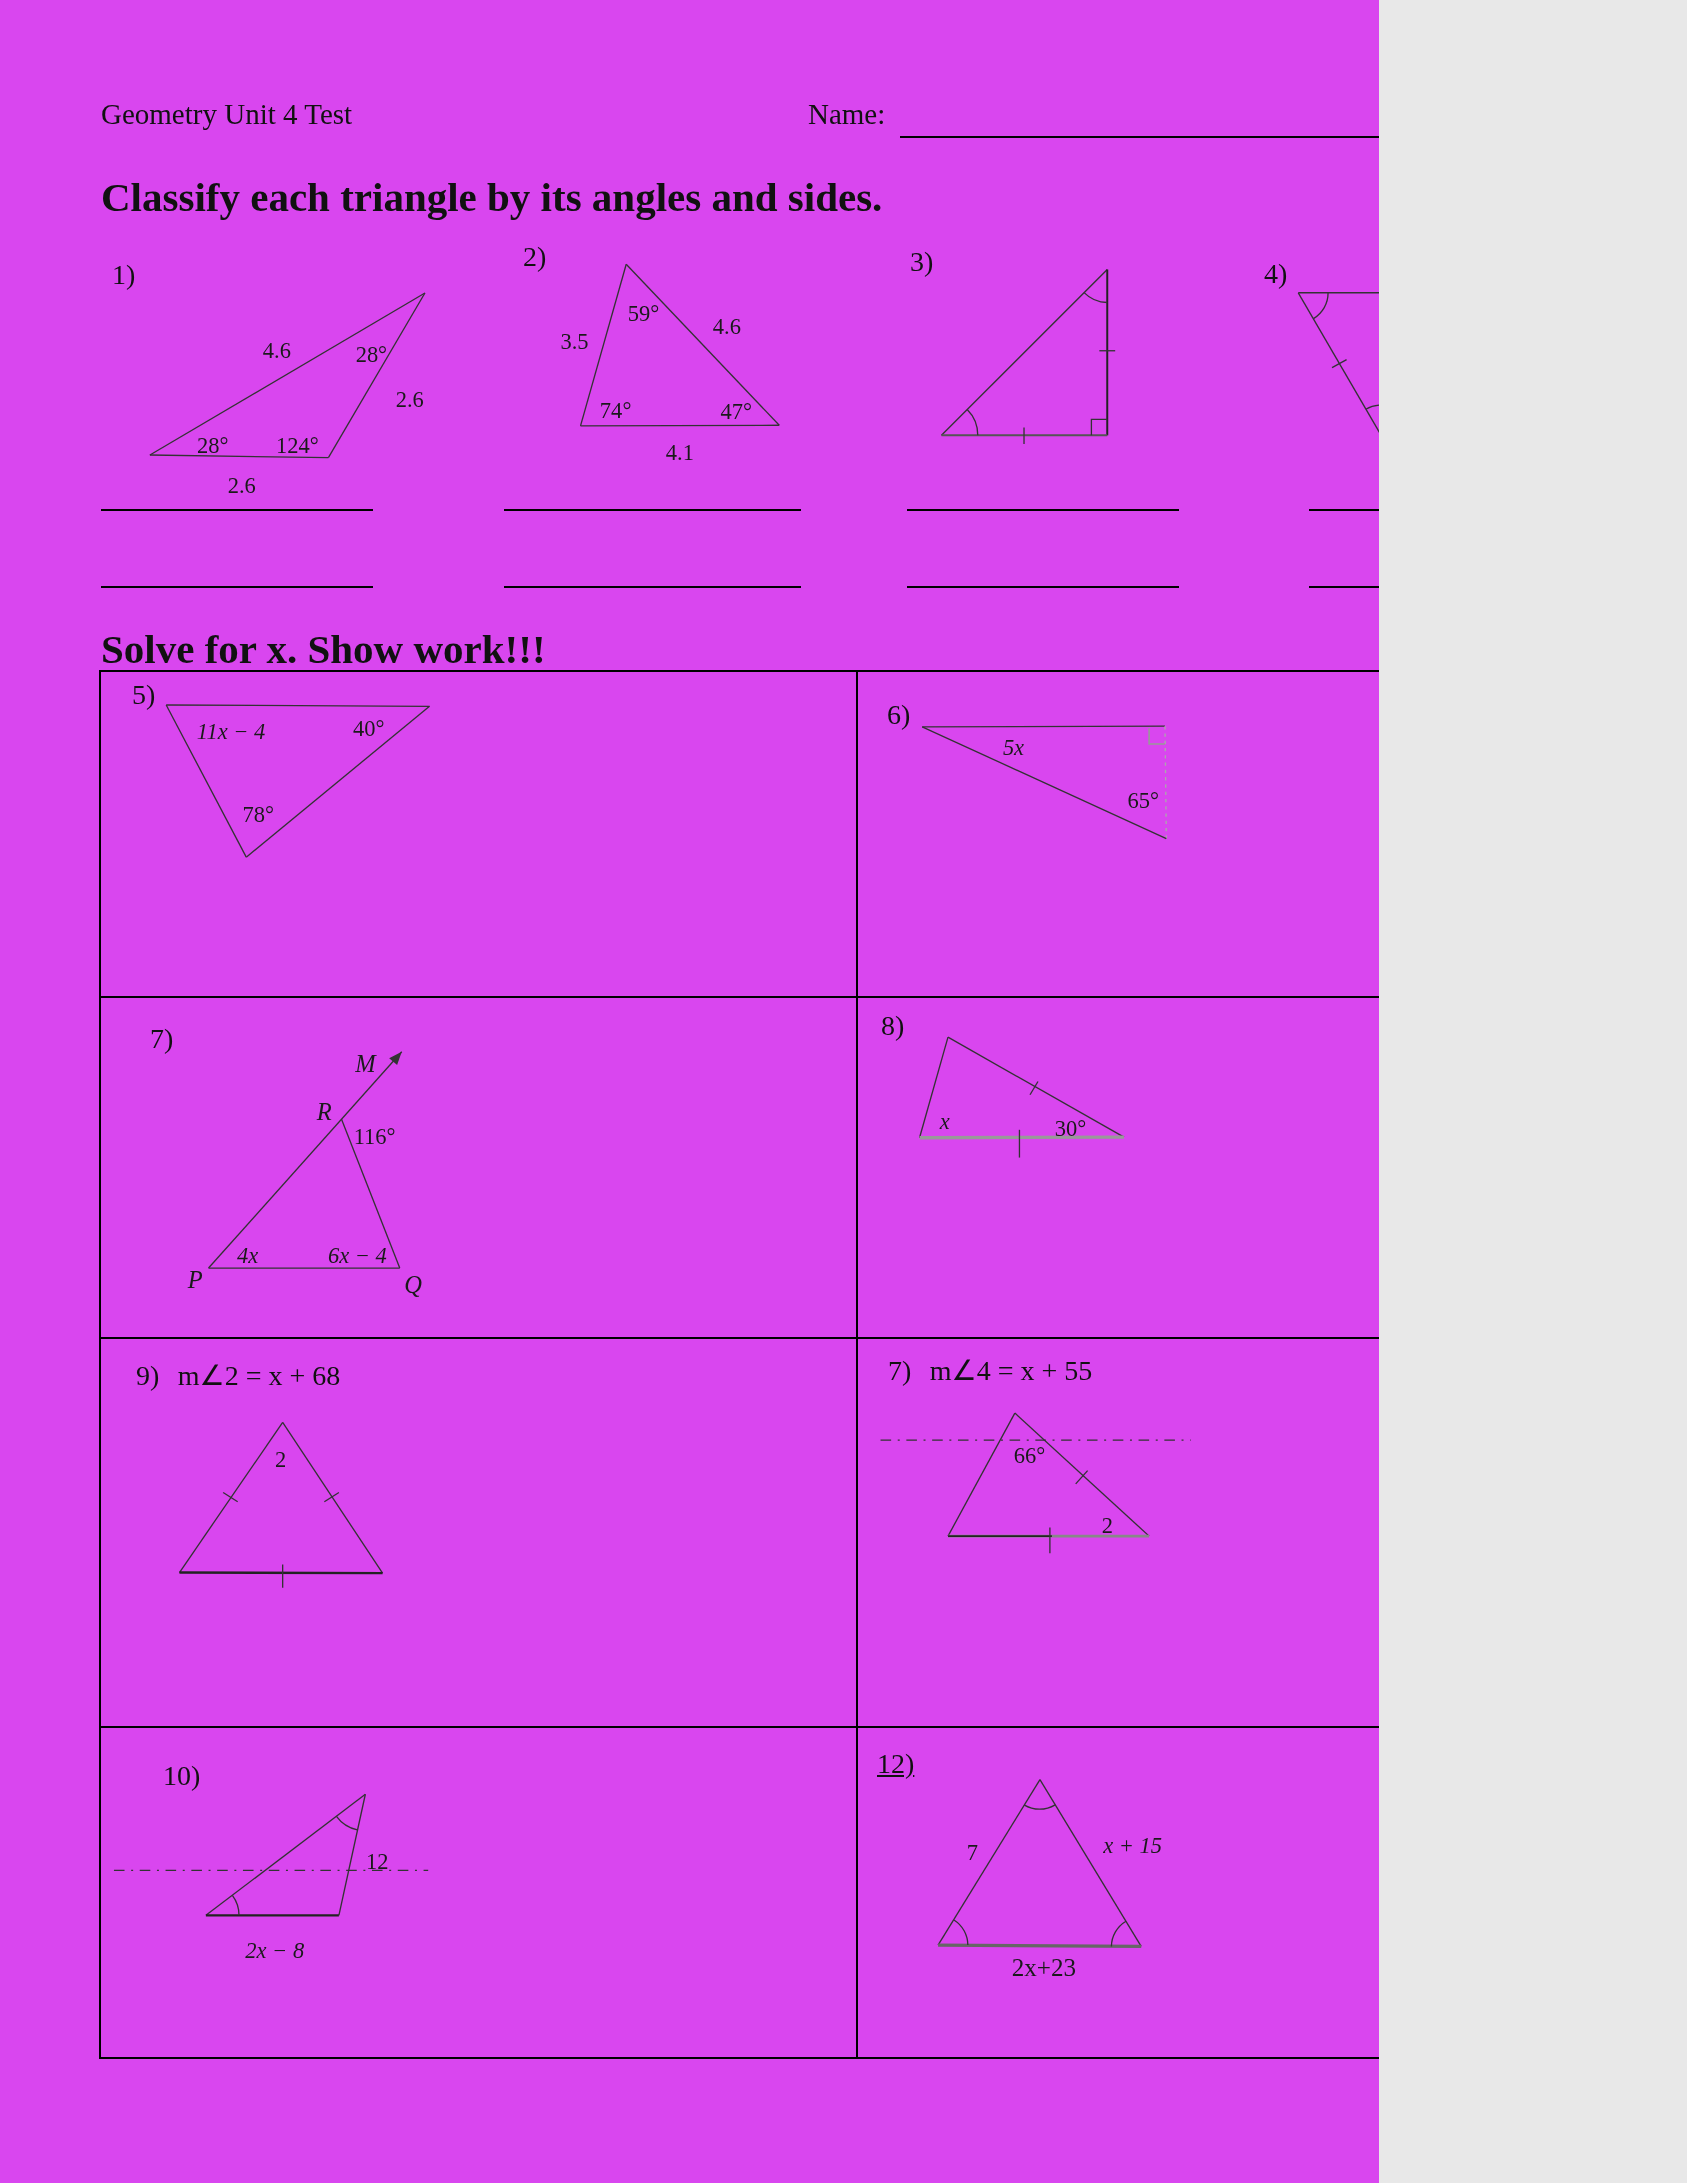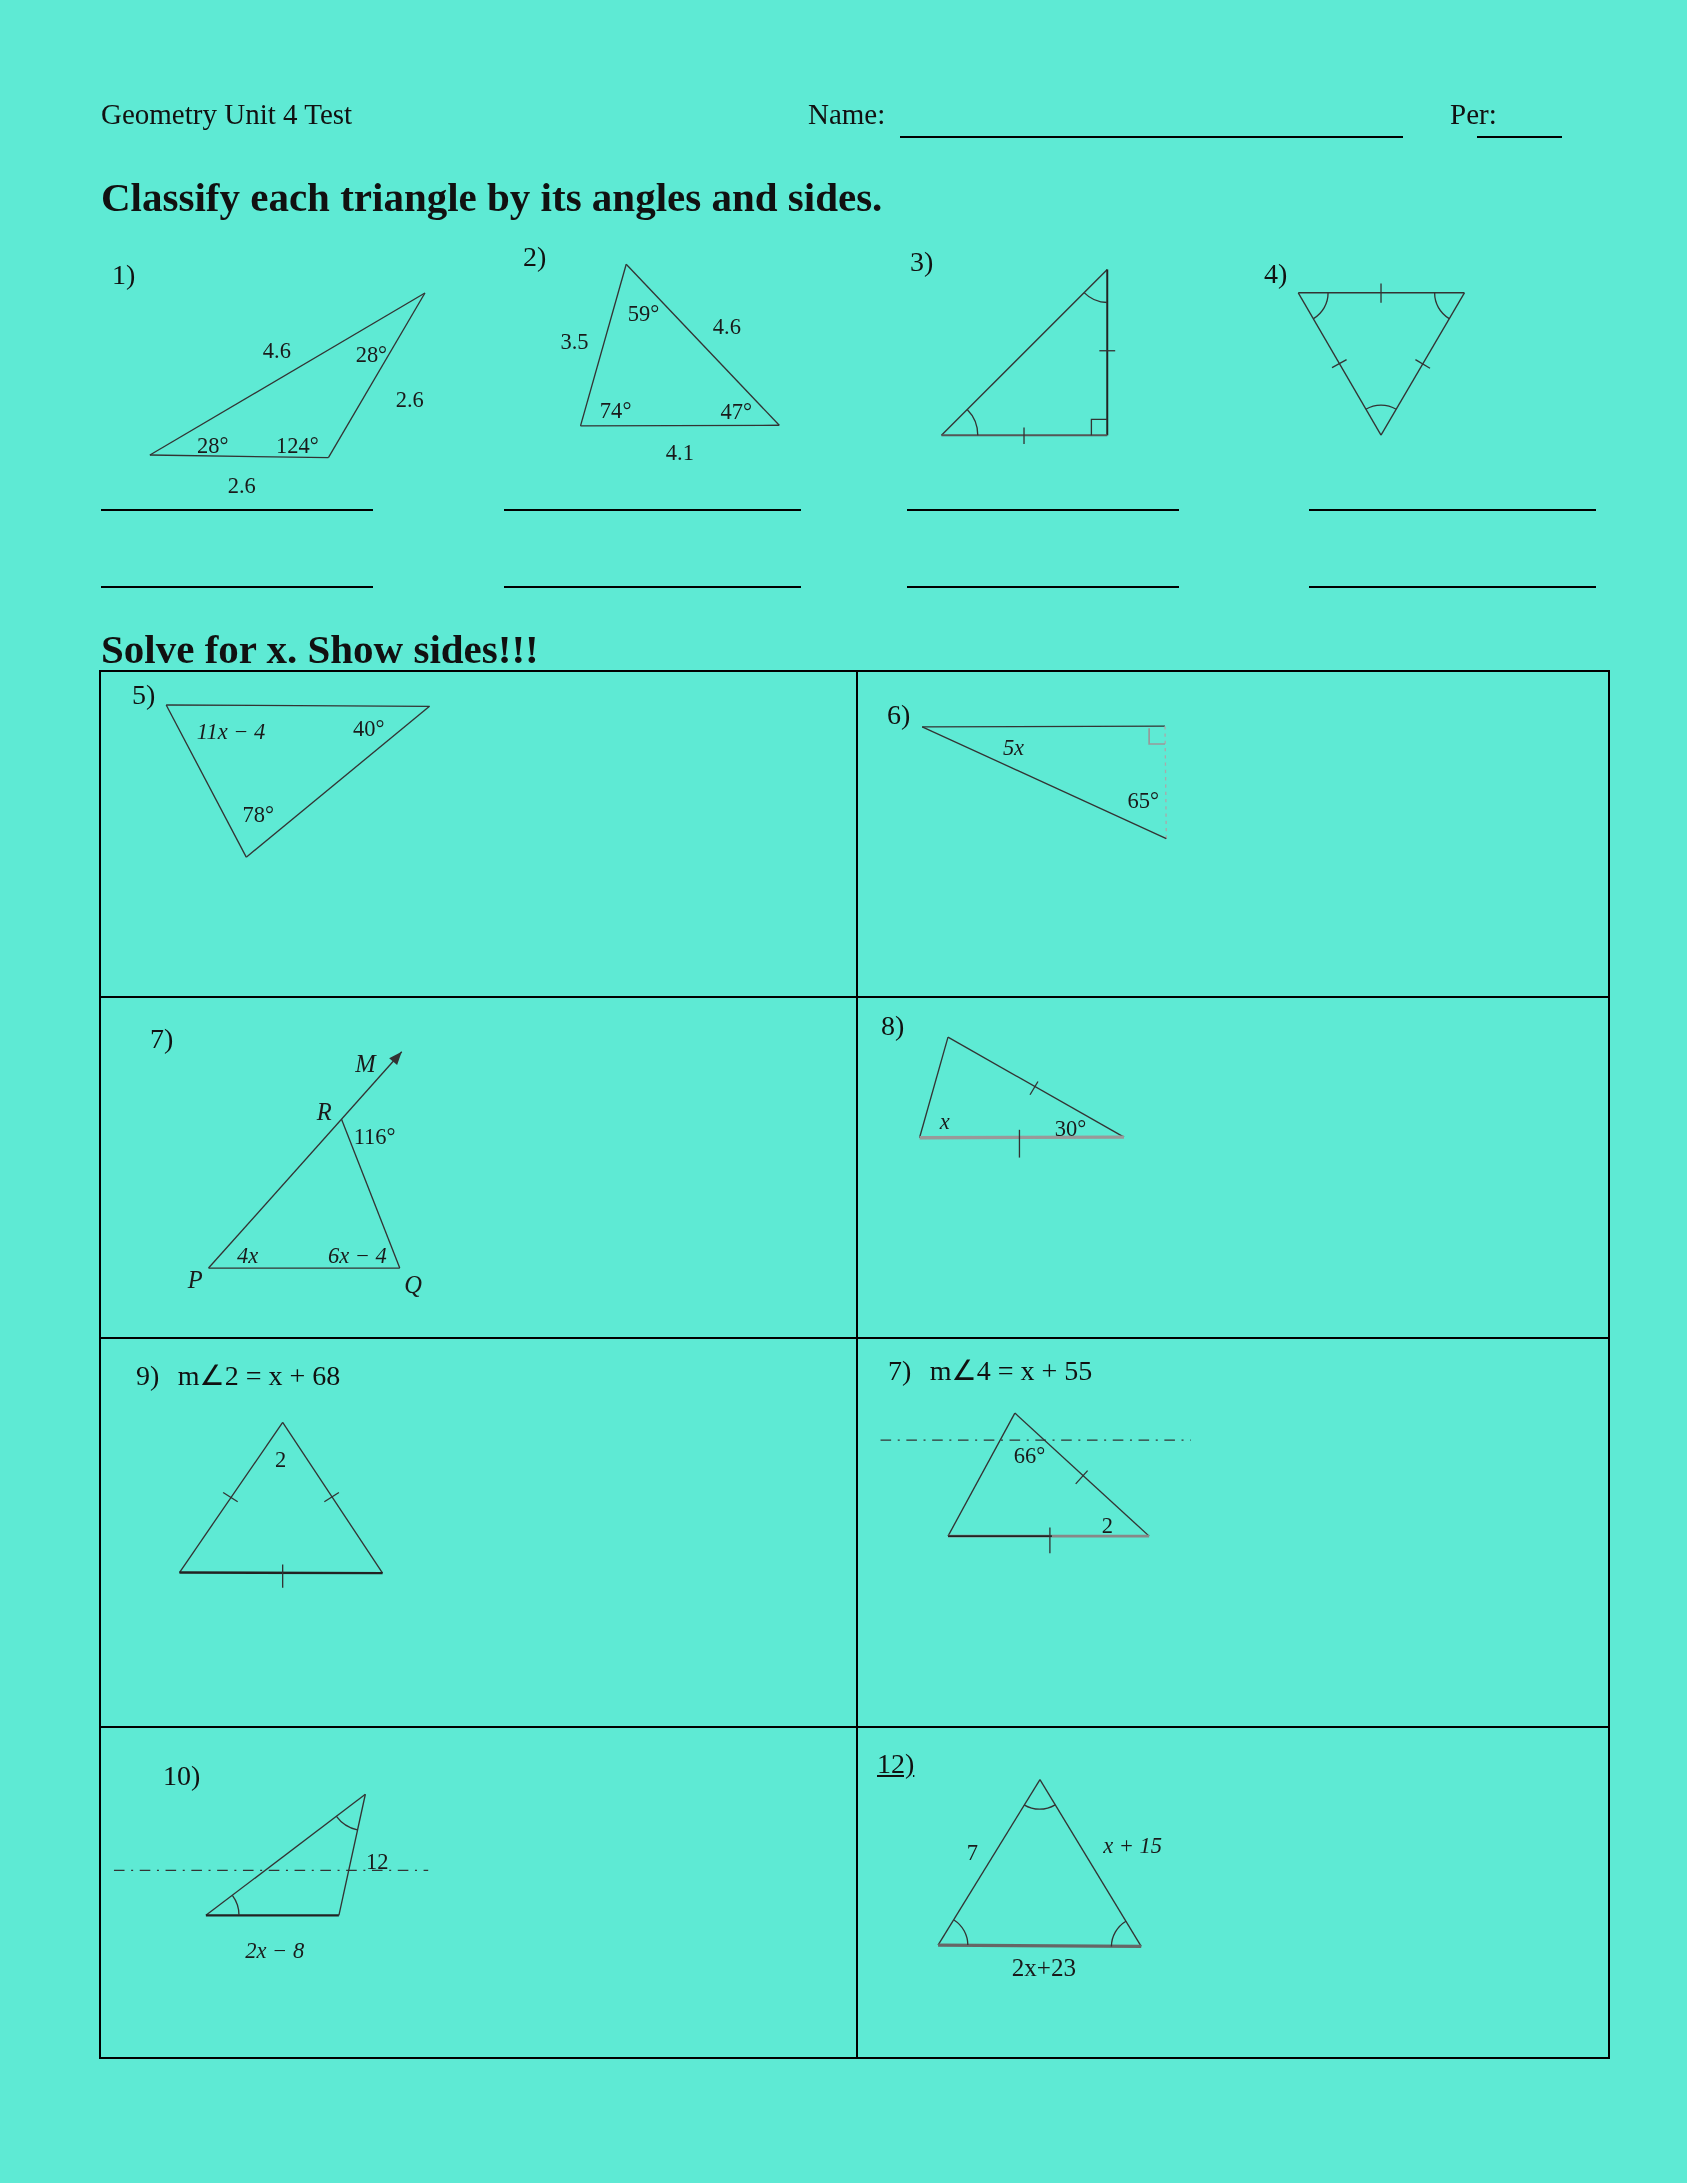--- a/index.html
+++ b/index.html
@@ -1,17 +1,17 @@
 <!DOCTYPE html>
 <html style="font-size:10.6px"><head>
 <meta charset="utf-8">
 <style>
   html,body { margin:0; padding:0; background:#e8e8e8; }
   .page {
-    position:relative; width:1687px; height:2183px; background:#5eead4;
+    position:relative; width:1379px; height:2183px; background:#d946ef;
     font-family:"Liberation Serif", serif; color:#111; overflow:hidden;
   }
   .title { position:absolute; font-size:29px; }
   .heading { position:absolute; font-size:41px; font-weight:bold; }
   .plabel { position:absolute; font-size:28px; }
   .eqline { position:absolute; font-size:28px; white-space:nowrap; }
   .eqline .eq { margin-left:18.5px; }
   .rule { position:absolute; height:0; border-top:2.6px solid #000; }
   .thinrule { position:absolute; height:0; border-top:2px solid #000; }
   .worktable { position:absolute; left:99px; top:670px; width:1511px; height:1389px;
@@ -95,21 +95,21 @@
   <div class="rule" style="left:101px; top:509px; width:272px;"></div>
   <div class="rule" style="left:504px; top:509px; width:297px;"></div>
   <div class="rule" style="left:907px; top:509px; width:272px;"></div>
   <div class="rule" style="left:1309px; top:509px; width:287px;"></div>
 
   <div class="rule" style="left:101px; top:586px; width:272px;"></div>
   <div class="rule" style="left:504px; top:586px; width:297px;"></div>
   <div class="rule" style="left:907px; top:586px; width:272px;"></div>
   <div class="rule" style="left:1309px; top:586px; width:287px;"></div>
 
-  <span class="heading" style="left:101px; top:625px;">Solve for x.  Show sides!!!</span>
+  <span class="heading" style="left:101px; top:625px;">Solve for x.  Show work!!!</span>
 
   <div class="worktable">
     <div class="vdiv"></div>
     <div class="hdiv" style="top:324px;"></div>
     <div class="hdiv" style="top:665px;"></div>
     <div class="hdiv" style="top:1054px;"></div>
   </div>
 
   <span class="plabel" style="left:132px; top:679px;">5)</span>
   <span class="plabel" style="left:887px; top:699px;">6)</span>

